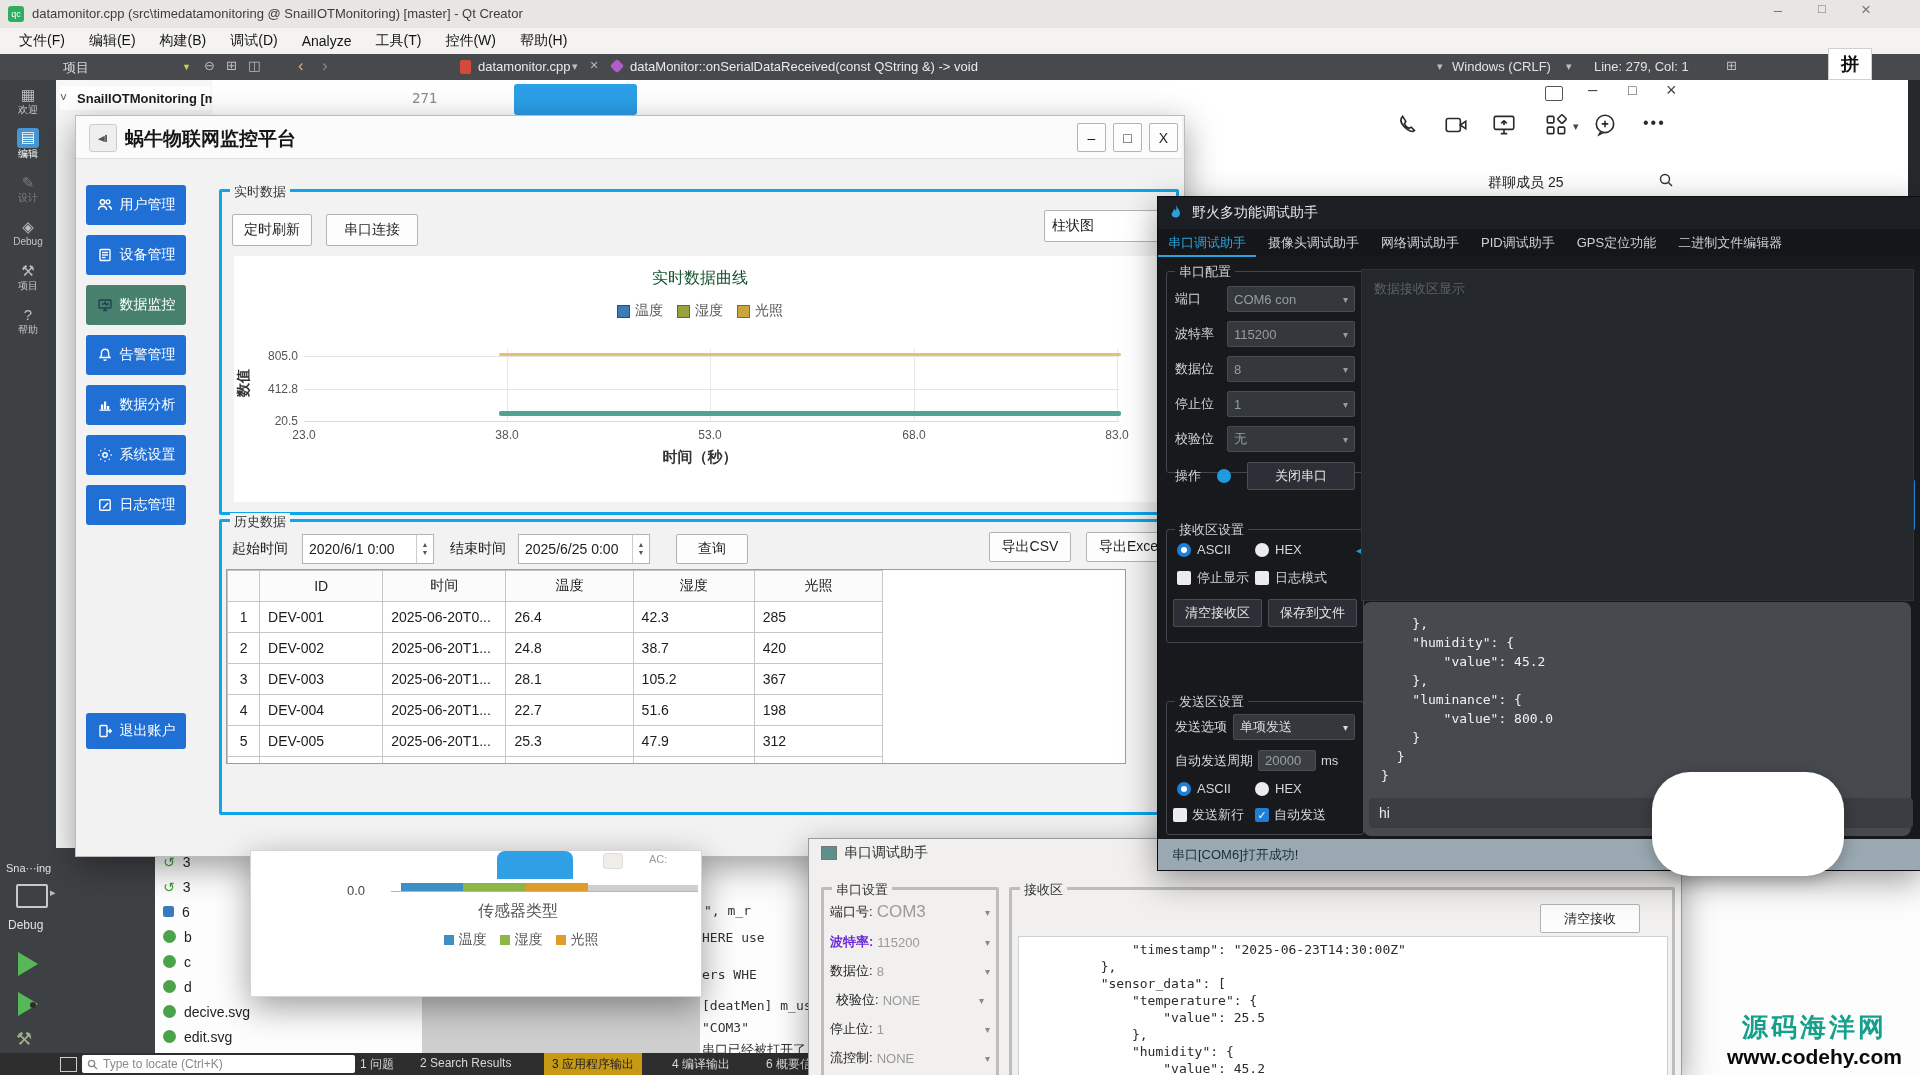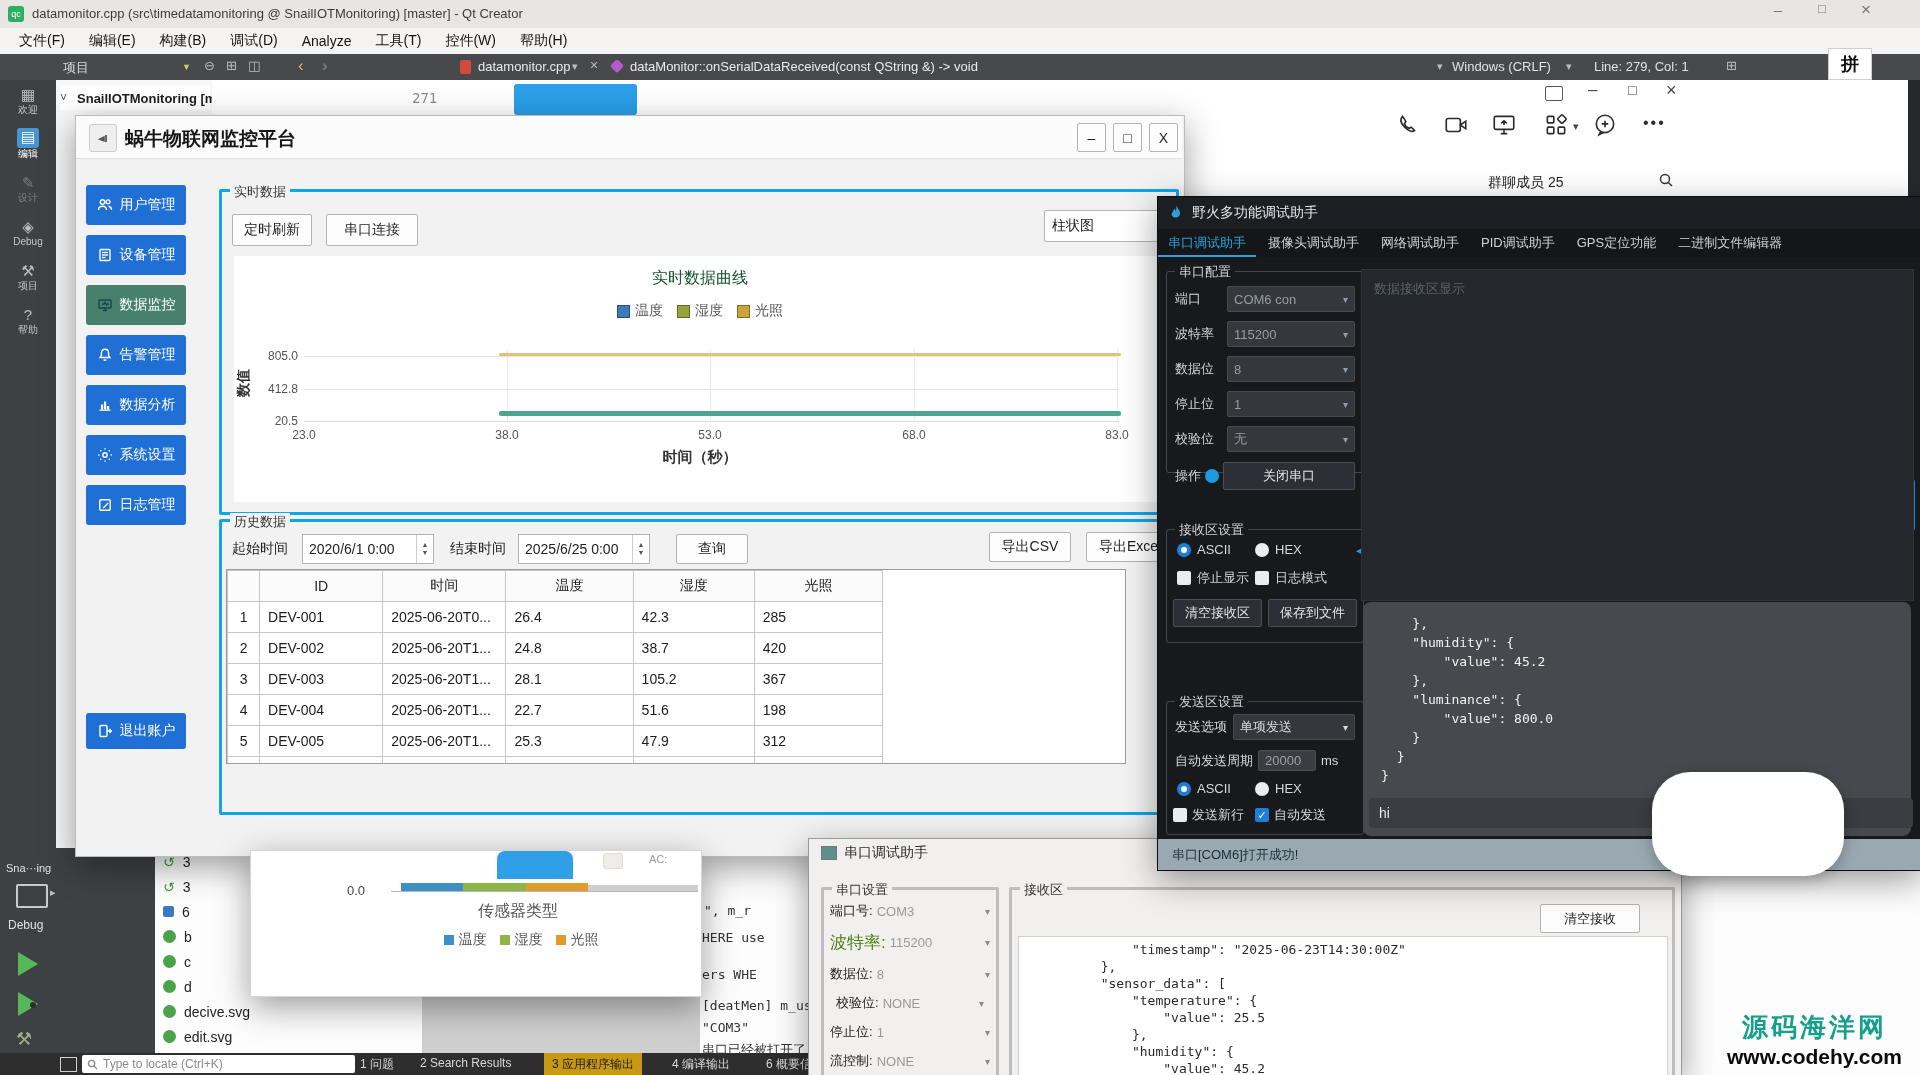--- a/index.html
+++ b/index.html
@@ -501,25 +501,25 @@
 
   <div class="win" style="left:808px;top:838px;width:872px;height:237px;background:#f1f0ef;border:1px solid #9a9a9a;">
     <div class="a f" style="left:0;top:0;width:870px;height:28px;gap:7px;padding-left:12px;">
       <span style="width:14px;height:12px;background:#5e8f8a;border:1px solid #777;"></span>
       <span style="font-size:14px;color:#2b2b2b;">串口调试助手</span>
     </div>
     <div class="grp" style="left:12px;top:48px;width:172px;height:186px;border-color:#bdbdbd;">
       <span class="glabel" style="background:#f1f0ef;">串口设置</span>
       <div class="f" style="margin:12px 6px 0;gap:4px;">
           <span style="font-size:13px;color:#1c1c1c;white-space:nowrap;">端口号:</span>
-          <span style="font-size:13px;color:#9a9a9a;flex:1;">COM3</span>
+          <span style="font-size:17px;color:#9a9a9a;flex:1;">COM3</span>
           <span class="chev">▾</span>
         </div>
       <div class="f" style="margin:11px 6px 0;gap:4px;">
-          <span style="font-size:17px;color:#4d7c0f;white-space:nowrap;">波特率:</span>
+          <span style="font-size:13px;color:#6d28d9;white-space:nowrap;font-weight:bold;">波特率:</span>
           <span style="font-size:13px;color:#9a9a9a;flex:1;">115200</span>
           <span class="chev">▾</span>
         </div>
       <div class="f" style="margin:11px 6px 0;gap:4px;">
           <span style="font-size:13px;color:#1c1c1c;white-space:nowrap;">数据位:</span>
           <span style="font-size:13px;color:#9a9a9a;flex:1;">8</span>
           <span class="chev">▾</span>
         </div>
       <div class="f" style="margin:11px 12px 0;gap:4px;">
           <span style="font-size:13px;color:#1c1c1c;white-space:nowrap;">校验位:</span>
@@ -599,21 +599,21 @@
             <span style="font-size:10px;">▾</span>
           </div>
         </div>
       <div class="f" style="margin:9px 8px 0;gap:6px;">
           <span class="dk-label" style="width:46px;">校验位</span>
           <div class="dk-combo" style="flex:1;height:24px;">
             <span>无</span>
             <span style="font-size:10px;">▾</span>
           </div>
         </div>
-      <div class="f" style="margin:10px 8px 0;gap:4px;">
+      <div class="f" style="margin:10px 8px 0;gap:16px;">
         <span class="dk-label">操作</span>
         <span style="width:14px;height:14px;border-radius:50%;background:#1e9be0;display:inline-block;"></span>
         <div class="dk-btn" style="flex:1;height:26px;">关闭串口</div>
       </div>
     </div>
 
     <div class="dk-grp" style="left:8px;top:332px;width:196px;height:112px;">
       <span class="glabel">接收区设置</span>
       <div class="f" style="margin:12px 10px 0;gap:6px;">
         <span class="radio sel"></span>

